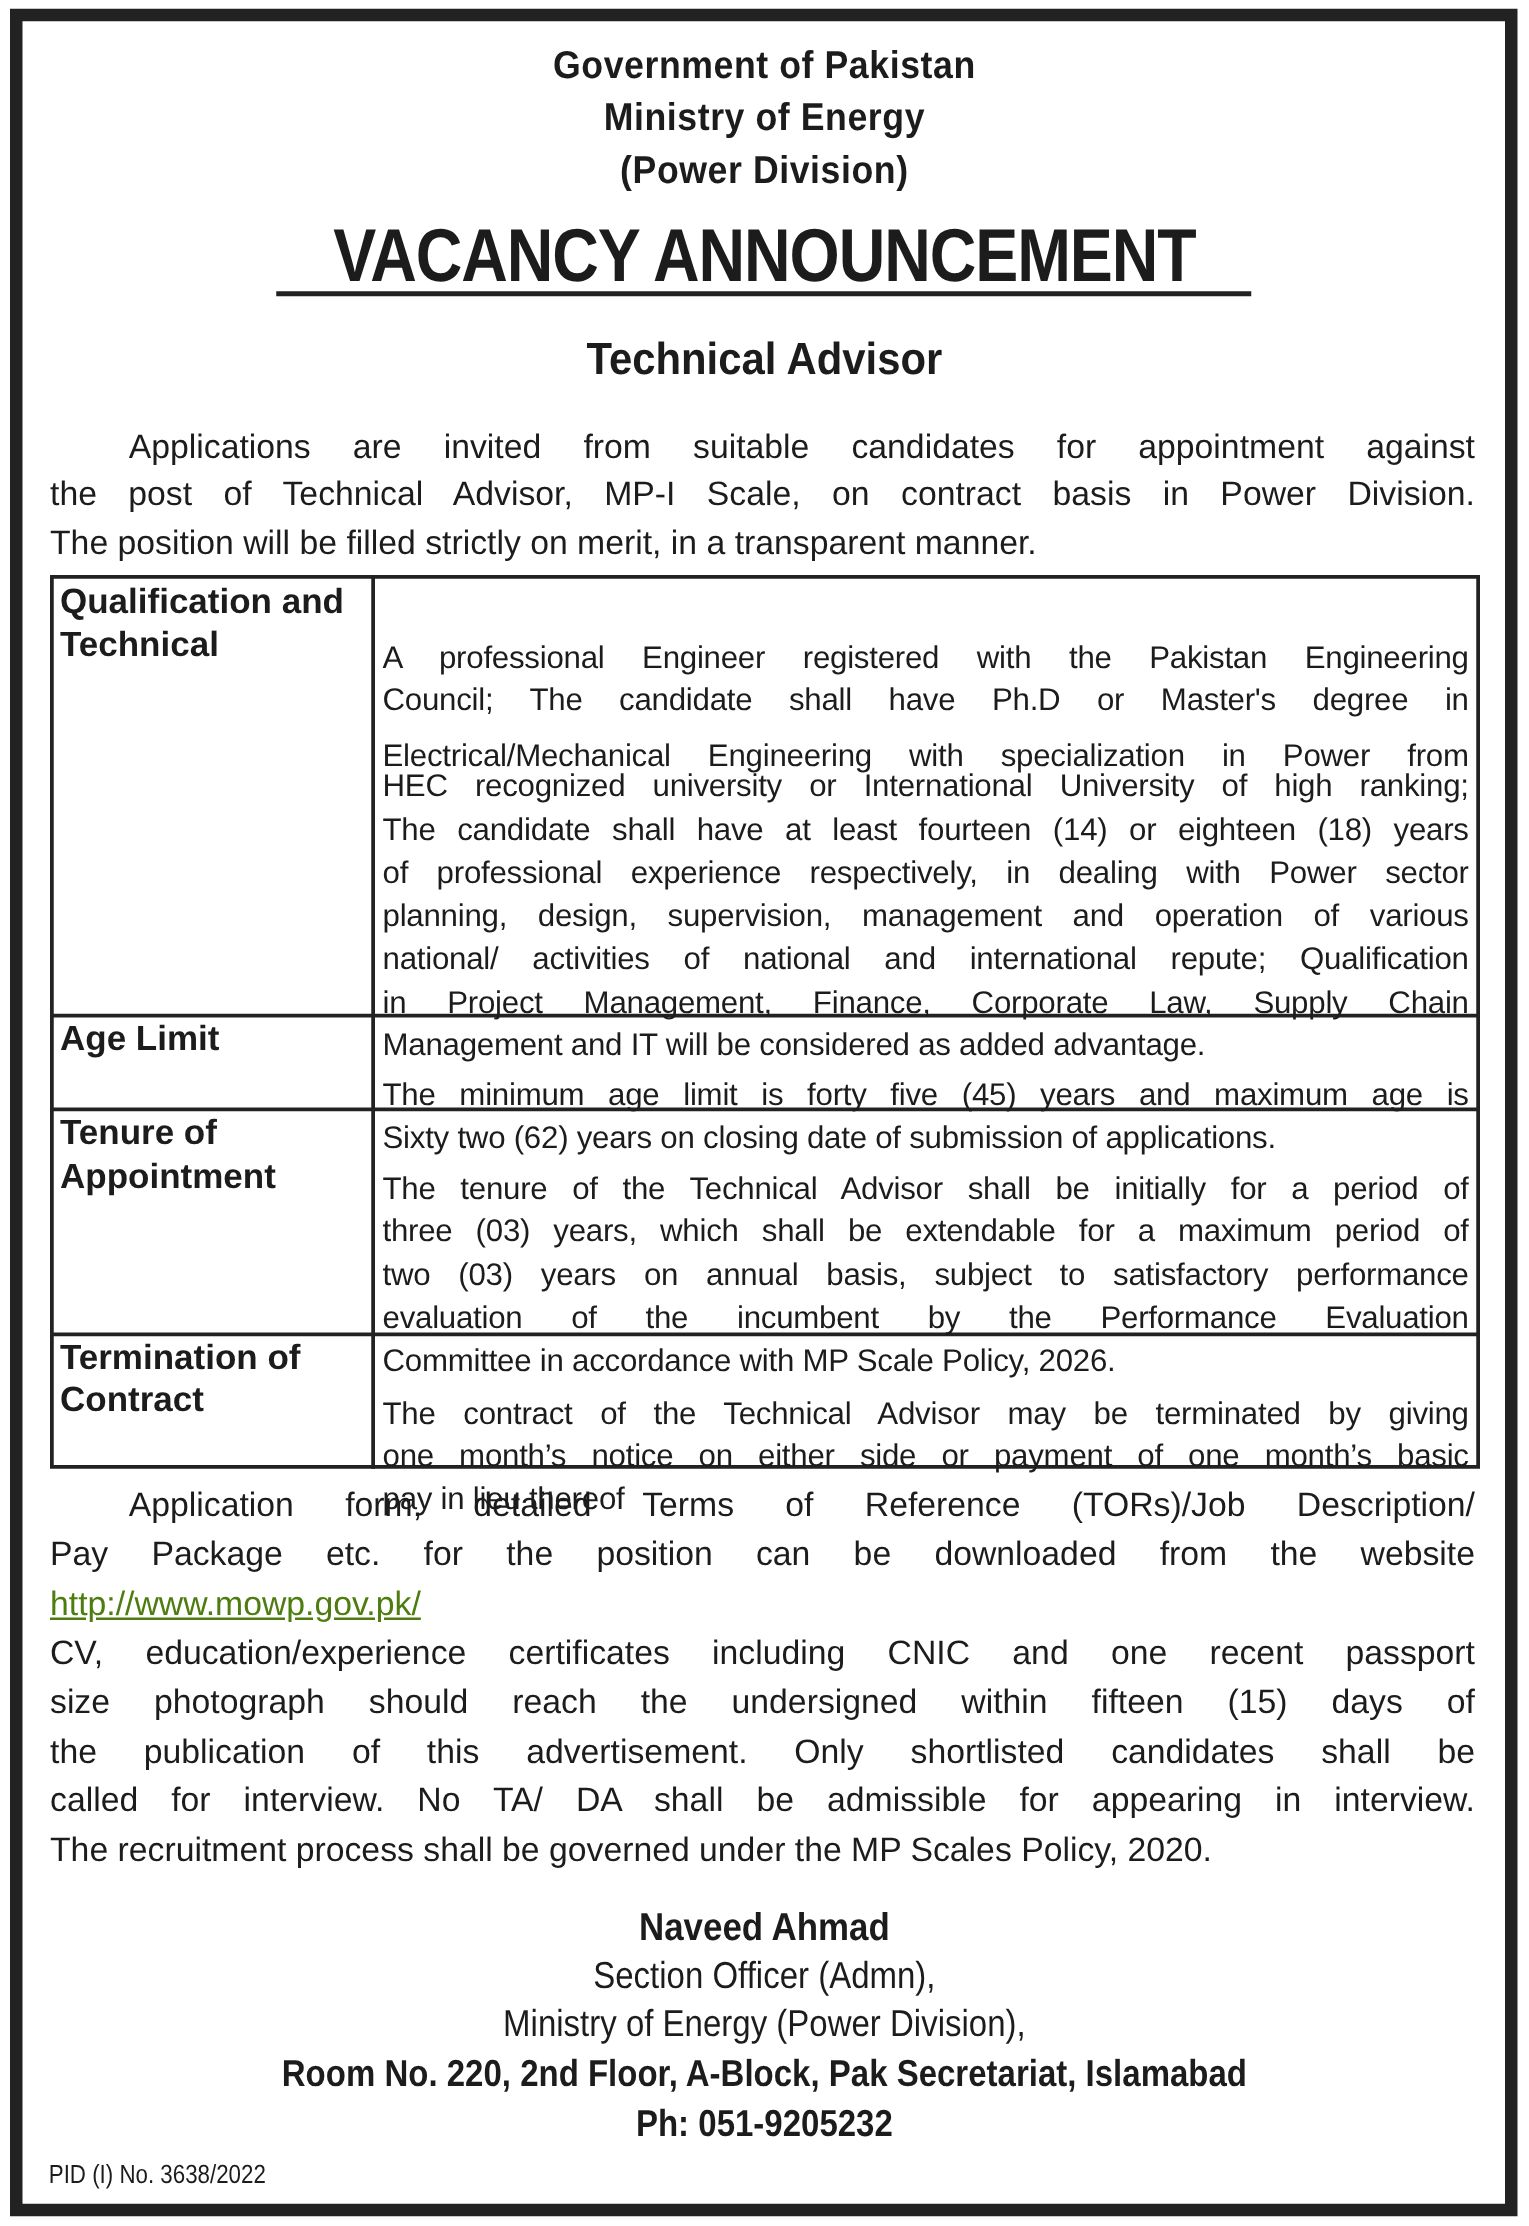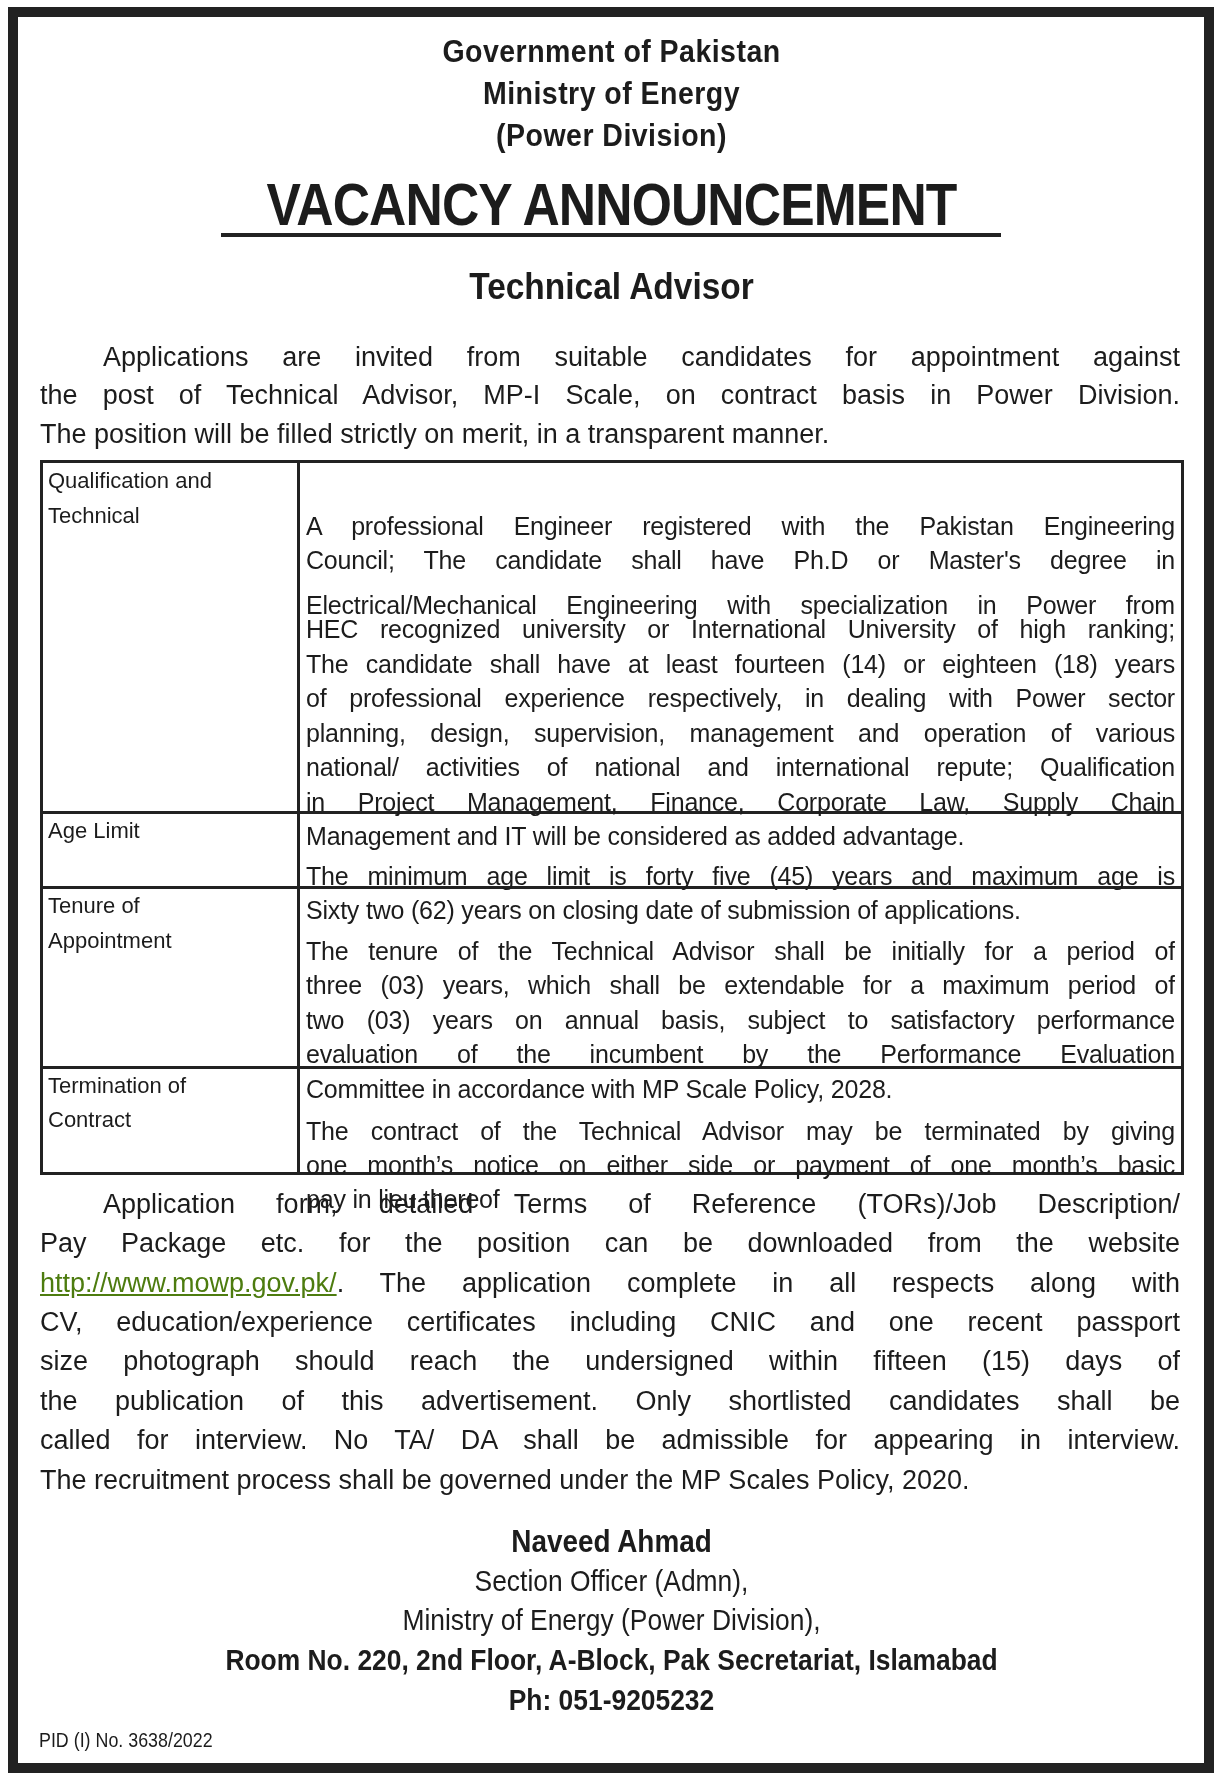--- a/index.html
+++ b/index.html
@@ -14,21 +14,21 @@
   .vac { font-weight: bold; font-size: 60px; line-height: 60px; letter-spacing: -1px;
          transform: scaleX(0.86); transform-origin: center; font-family: "Liberation Sans", sans-serif; }
   .vac-underline { position: absolute; left: 221px; width: 780px; top: 233px; height: 4px; background: #222; }
   .subtitle { font-weight: bold; font-size: 36px; line-height: 40px; transform: scaleX(0.93); transform-origin: center; }
   .jline { position: absolute; white-space: nowrap; text-align: justify; text-align-last: justify;
            font-size: 27px; line-height: 34px; overflow: hidden; }
   .tline { position: absolute; white-space: nowrap; text-align: justify; text-align-last: justify;
            font-size: 25px; line-height: 31px; overflow: hidden; letter-spacing: -0.2px; margin-top: 46px; }
   .tline.last { text-align-last: left; }
   .jline.last { text-align-last: left; }
-  .lbl { position: absolute; font-weight: normal; font-size: 22px; line-height: 31px; white-space: nowrap; }
+  .lbl { position: absolute; font-weight: bold; font-size: 28px; line-height: 31px; white-space: nowrap; }
   .tbl-border { position: absolute; border: 3px solid #222; box-sizing: border-box; }
   .hline { position: absolute; height: 3px; background: #222; }
   .vline { position: absolute; width: 3px; background: #222; }
   .link { text-decoration: underline; color: #4d7c0f; }
   .sig-name { font-weight: bold; font-size: 31px; line-height: 36px; transform: scaleX(0.9); transform-origin: center; }
   .sig { font-size: 30px; line-height: 36px; transform: scaleX(0.88); transform-origin: center; }
   .sig-b { font-weight: bold; font-size: 30px; line-height: 36px; transform: scaleX(0.88); transform-origin: center; }
   .pid { font-size: 21px; line-height: 24px; left: 39px; transform: scaleX(0.85); transform-origin: left; }
 </style>
 </head>
@@ -74,36 +74,35 @@
   <div class="tline last" style="left:306px; width:869px; top:849px">Sixty two (62) years on closing date of submission of applications.</div>
 </div>
 
 <div>
   <div class="lbl" style="left:48px; top:890px">Tenure of</div>
   <div class="lbl" style="left:48px; top:925px">Appointment</div>
   <div class="tline" style="left:306px; width:869px; top:890px">The tenure of the Technical Advisor shall be initially for a period of</div>
   <div class="tline" style="left:306px; width:869px; top:924px">three (03) years, which shall be extendable for a maximum period of</div>
   <div class="tline" style="left:306px; width:869px; top:959px">two (03) years on annual basis, subject to satisfactory performance</div>
   <div class="tline" style="left:306px; width:869px; top:993px">evaluation of the incumbent by the Performance Evaluation</div>
-  <div class="tline last" style="left:306px; width:869px; top:1028px">Committee in accordance with MP Scale Policy, 2028.</div>
+  <div class="tline last" style="left:306px; width:869px; top:1028px">Committee in accordance with MP Scale Policy, 2026.</div>
 </div>
 
 <div>
   <div class="lbl" style="left:48px; top:1070px">Termination of</div>
   <div class="lbl" style="left:48px; top:1104px">Contract</div>
   <div class="tline" style="left:306px; width:869px; top:1070px">The contract of the Technical Advisor may be terminated by giving</div>
   <div class="tline" style="left:306px; width:869px; top:1104px">one month’s notice on either side or payment of one month’s basic</div>
   <div class="tline last" style="left:306px; width:869px; top:1138px">pay in lieu thereof</div>
 </div>
 
 <div class="jline" style="left:103px; width:1077px; top:1187px">Application form, detailed Terms of Reference (TORs)/Job Description/</div>
 <div class="jline" style="left:40px; width:1140px; top:1226px">Pay Package etc. for the position can be downloaded from the website</div>
 <div class="abs" style="left:40px; width:1140px; top:1266px; font-size:27px; line-height:34px; white-space:nowrap; display:flex; justify-content:space-between;">
   <span class="link">http://www.mowp.gov.pk/</span>
-  <span style="flex:1; text-align:justify; text-align-last:justify;">. The application complete in all respects along with</span>
 </div>
 <div class="jline" style="left:40px; width:1140px; top:1305px">CV, education/experience certificates including CNIC and one recent passport</div>
 <div class="jline" style="left:40px; width:1140px; top:1344px">size photograph should reach the undersigned within fifteen (15) days of</div>
 <div class="jline" style="left:40px; width:1140px; top:1384px">the publication of this advertisement. Only shortlisted candidates shall be</div>
 <div class="jline" style="left:40px; width:1140px; top:1423px">called for interview. No TA/ DA shall be admissible for appearing in interview.</div>
 <div class="jline last" style="left:40px; width:1140px; top:1463px">The recruitment process shall be governed under the MP Scales Policy, 2020.</div>
 
 <div class="abs center sig-name" style="top:1524px">Naveed Ahmad</div>
 <div class="abs center sig" style="top:1563px">Section Officer (Admn),</div>
 <div class="abs center sig" style="top:1602px">Ministry of Energy (Power Division),</div>

